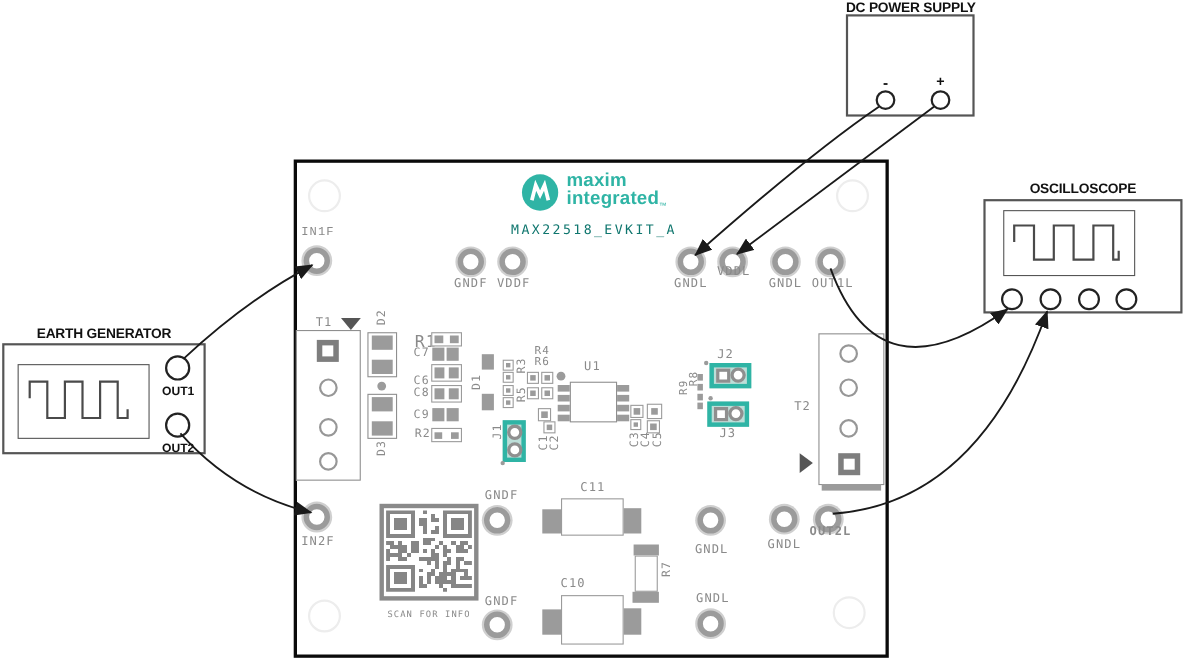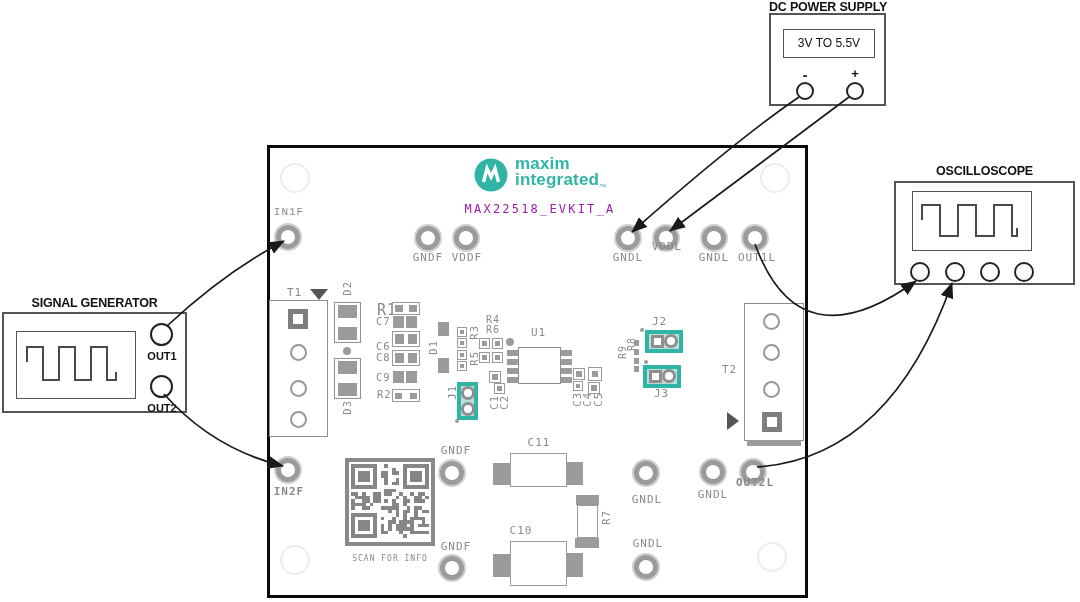--- a/index.html
+++ b/index.html
@@ -56,51 +56,50 @@
   .jhole{position:absolute;width:14px;height:14px;border-radius:50%;border:3.5px solid #8f8f8f;background:#fff;}
   .jsq{position:absolute;width:13px;height:13px;border:3.5px solid #8f8f8f;background:#fff;}
 
   
   .capbody{position:absolute;border:1.6px solid #9b9b9b;background:#fff;}
 
   
   .brand-txt{position:absolute;color:#2fb4a5;font-weight:700;font-size:17px;line-height:15.5px;letter-spacing:0.2px;}
   .brand-tm{font-size:7px;font-weight:400;vertical-align:-4px;}
   .board-name{position:absolute;font-family:"DejaVu Sans Mono",monospace;font-size:12px;
-              letter-spacing:2.2px;color:#a21caf;transform:translateX(-50%);white-space:nowrap;}
+              letter-spacing:2.2px;color:#0f766e;transform:translateX(-50%);white-space:nowrap;}
 
   
   .qr-wrap{position:absolute;left:345px;top:458px;width:90px;height:88px;border:4px solid #8a8a8a;
            background:#fff;padding:2px;}
   .qr-cap{position:absolute;left:345px;top:554px;width:90px;text-align:center;
           font-family:"DejaVu Sans Mono",monospace;font-size:8px;letter-spacing:1px;color:#8a8a8a;white-space:nowrap;}
 
   .overlay{position:absolute;left:0;top:0;z-index:50;pointer-events:none;}
 </style>
 </head>
 <body>
 
 <div id="app">
 
-  <div class="inst-title" style="left:2px;top:296px;width:185px;">SIGNAL GENERATOR</div>
+  <div class="inst-title" style="left:2px;top:296px;width:185px;">EARTH GENERATOR</div>
   <div class="inst" style="left:2px;top:312px;width:185px;height:101px;">
     <div class="screen" style="left:12px;top:17px;width:120px;height:68px;">
       <svg width="117" height="65" viewBox="0 0 117 65">
         <path d="M10 30 V15 H26 V48 H42 V15 H58 V48 H74 V15 H90 V48 H99 V40" fill="none" stroke="#4a4a4a" stroke-width="2"></path>
       </svg>
     </div>
     <div class="term" style="left:146px;top:9px;width:23px;height:23px;"></div>
     <div class="term-lbl" style="left:158px;top:36px;">OUT1</div>
     <div class="term" style="left:146px;top:61px;width:23px;height:23px;"></div>
     <div class="term-lbl" style="left:158px;top:88px;">OUT2</div>
   </div>
 
   <div class="inst-title" style="left:769px;top:0px;width:117px;">DC POWER SUPPLY</div>
   <div class="inst" style="left:769px;top:13px;width:117px;height:93px;">
-    <div class="screen" style="left:12px;top:14px;width:92px;height:29px;text-align:center;font-size:12px;color:#111;line-height:26px;font-weight:500;">3V TO 5.5V</div>
     <div class="term-lbl" style="left:34px;top:52px;font-size:14px;">-</div>
     <div class="term-lbl" style="left:84px;top:51px;font-size:13px;">+</div>
     <div class="term" style="left:25px;top:67px;width:18px;height:18px;"></div>
     <div class="term" style="left:75px;top:67px;width:18px;height:18px;"></div>
   </div>
 
   <div class="inst-title" style="left:894px;top:164px;width:181px;">OSCILLOSCOPE</div>
   <div class="inst" style="left:894px;top:181px;width:181px;height:104px;">
     <div class="screen" style="left:16px;top:8px;width:120px;height:60px;">
       <svg width="117" height="57" viewBox="0 0 117 57">
@@ -141,21 +140,21 @@
   <div class="tp" style="left:616px;top:226px;"></div>
   <div class="slbl cent" style="left:628px;top:251px;">GNDL</div>
   <div class="tp" style="left:654px;top:226px;"></div>
   <div class="slbl cent" style="left:667px;top:240px;">VDDL</div>
   <div class="tp" style="left:702px;top:226px;"></div>
   <div class="slbl cent" style="left:714px;top:251px;">GNDL</div>
   <div class="tp" style="left:743px;top:226px;"></div>
   <div class="slbl cent" style="left:757px;top:251px;">OUT1L</div>
 
   <div class="tp" style="left:276px;top:458px;"></div>
-  <div class="slbl cent" style="left:289px;top:485px;font-weight:bold;">IN2F</div>
+  <div class="slbl cent" style="left:289px;top:485px;">IN2F</div>
 
   <div class="slbl" style="left:287px;top:286px;">T1</div>
   <div class="tri-down" style="left:310px;top:289px;"></div>
   <div class="conn" style="left:269px;top:300px;width:59px;height:137px;"></div>
   <div class="sqpad" style="left:288px;top:309px;"></div>
   <div class="hole" style="left:290px;top:344px;"></div>
   <div class="hole" style="left:290px;top:380px;"></div>
   <div class="hole" style="left:290px;top:411px;"></div>
 
   <div class="vlbl" style="left:341px;top:281px;">D2</div>

